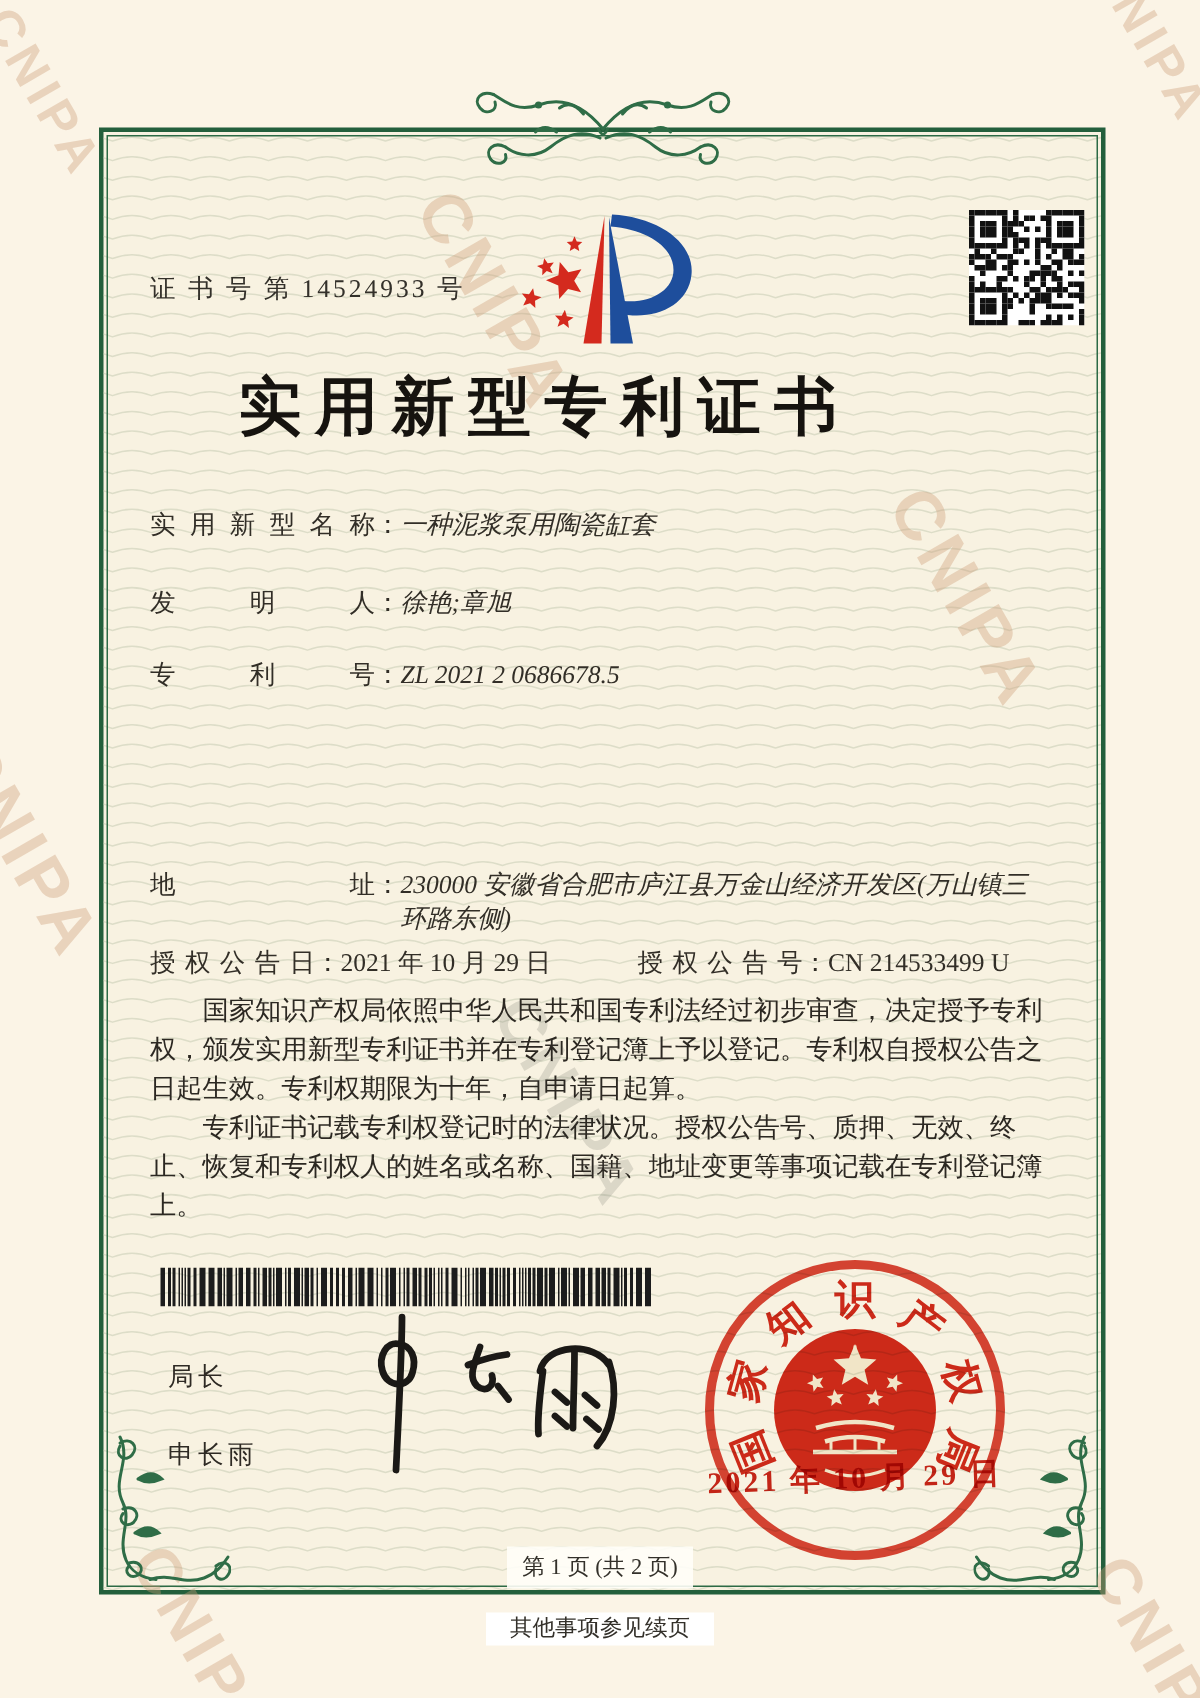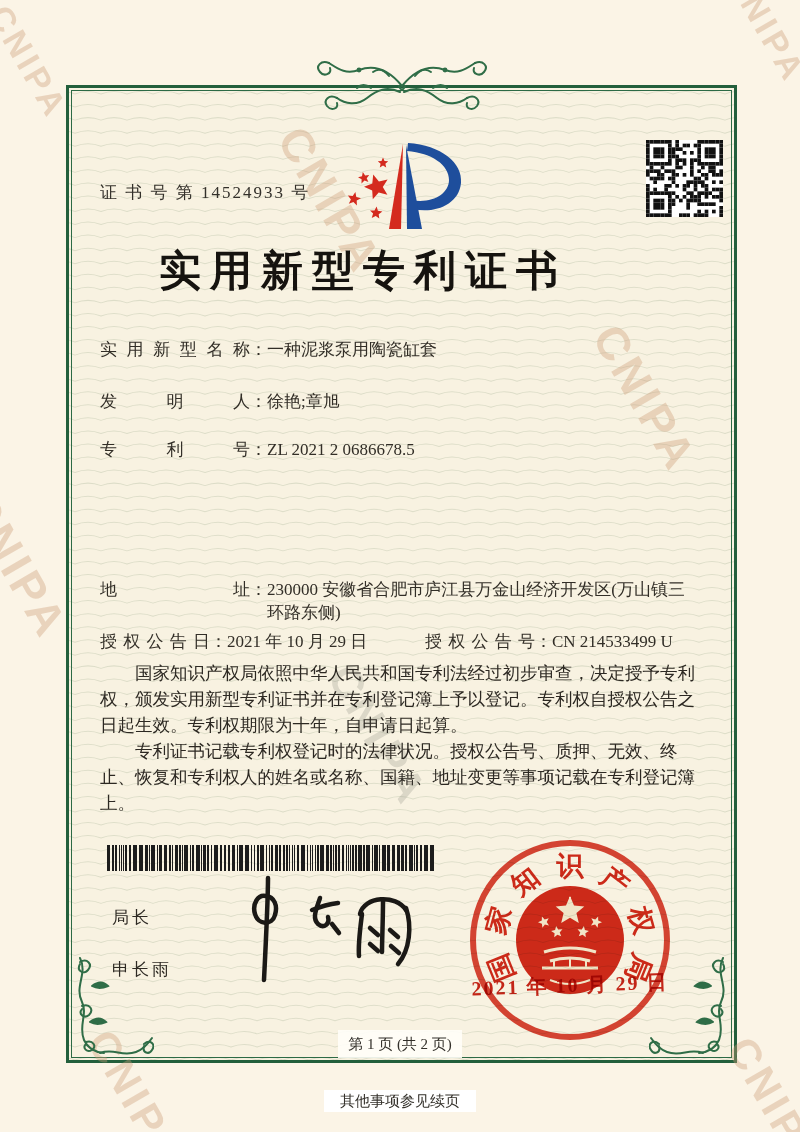--- a/index.html
+++ b/index.html
@@ -29,21 +29,21 @@
   .qr { position:absolute; left:646px; top:140px; z-index:3; }
 
   .title { position:absolute; left:0; top:243px; width:726px; text-align:center;
            font-size:42px; font-weight:bold; letter-spacing:9px; color:#16130f; z-index:3; }
 
   
   .row { position:absolute; left:100px; width:615px; font-size:17px; color:#322e27; line-height:23px; z-index:3; }
   .lb { display:inline-block; width:150px; text-align:justify; text-align-last:justify; vertical-align:top; }
   .lb2 { display:inline-block; width:110px; text-align:justify; text-align-last:justify; vertical-align:top; }
   .cl { vertical-align:top; }
-  .val { display:inline-block; width:428px; vertical-align:top; }
+  .val { display:inline-block; width:428px; vertical-align:top;font-style:italic; }
   .grant-no-group { position:absolute; left:325px; top:0; }
 
   
   .body-text { position:absolute; left:100px; top:660px; width:608px; font-size:17.5px;
                line-height:26px; color:#2c2822; z-index:3; }
   .body-text p { text-indent:2em; }
 
   .barcode { position:absolute; left:105px; top:845px; z-index:3; }
 
   .signer { position:absolute; left:112px; top:906px; font-size:17px; letter-spacing:3px; color:#2e2a24; z-index:3; }
@@ -58,21 +58,21 @@
                color:#d22c1c; font-family:"Liberation Serif","DejaVu Serif",serif; }
   .seal-emblem { position:absolute; inset:0; }
   .seal-date { position:absolute; left:452px; top:972px; width:236px; text-align:center;
                font-size:20px; font-weight:bold; letter-spacing:2px; color:#c9271a;
                z-index:6; mix-blend-mode:multiply; transform:rotate(-2deg); }
 
   .page-num { position:absolute; left:0; top:1035px; width:800px; text-align:center;
               font-size:15px; color:#33302a; z-index:4; }
   .page-num span { background:rgba(255,254,248,.9); padding:6px 10px;margin-top:12px; }
   .cont-note { position:absolute; left:0; top:1076px; width:800px; text-align:center;
-               font-size:15px; color:#33302a; z-index:3;margin-top:16px; }
+               font-size:15px; color:#33302a; z-index:3; }
   .cont-note span { background:#ffffff; padding:3px 16px; }
 
   .ornament { position:absolute; z-index:4; }
 </style>
 </head>
 <body>
 
 <div class="page">
 
   <div class="frame">

